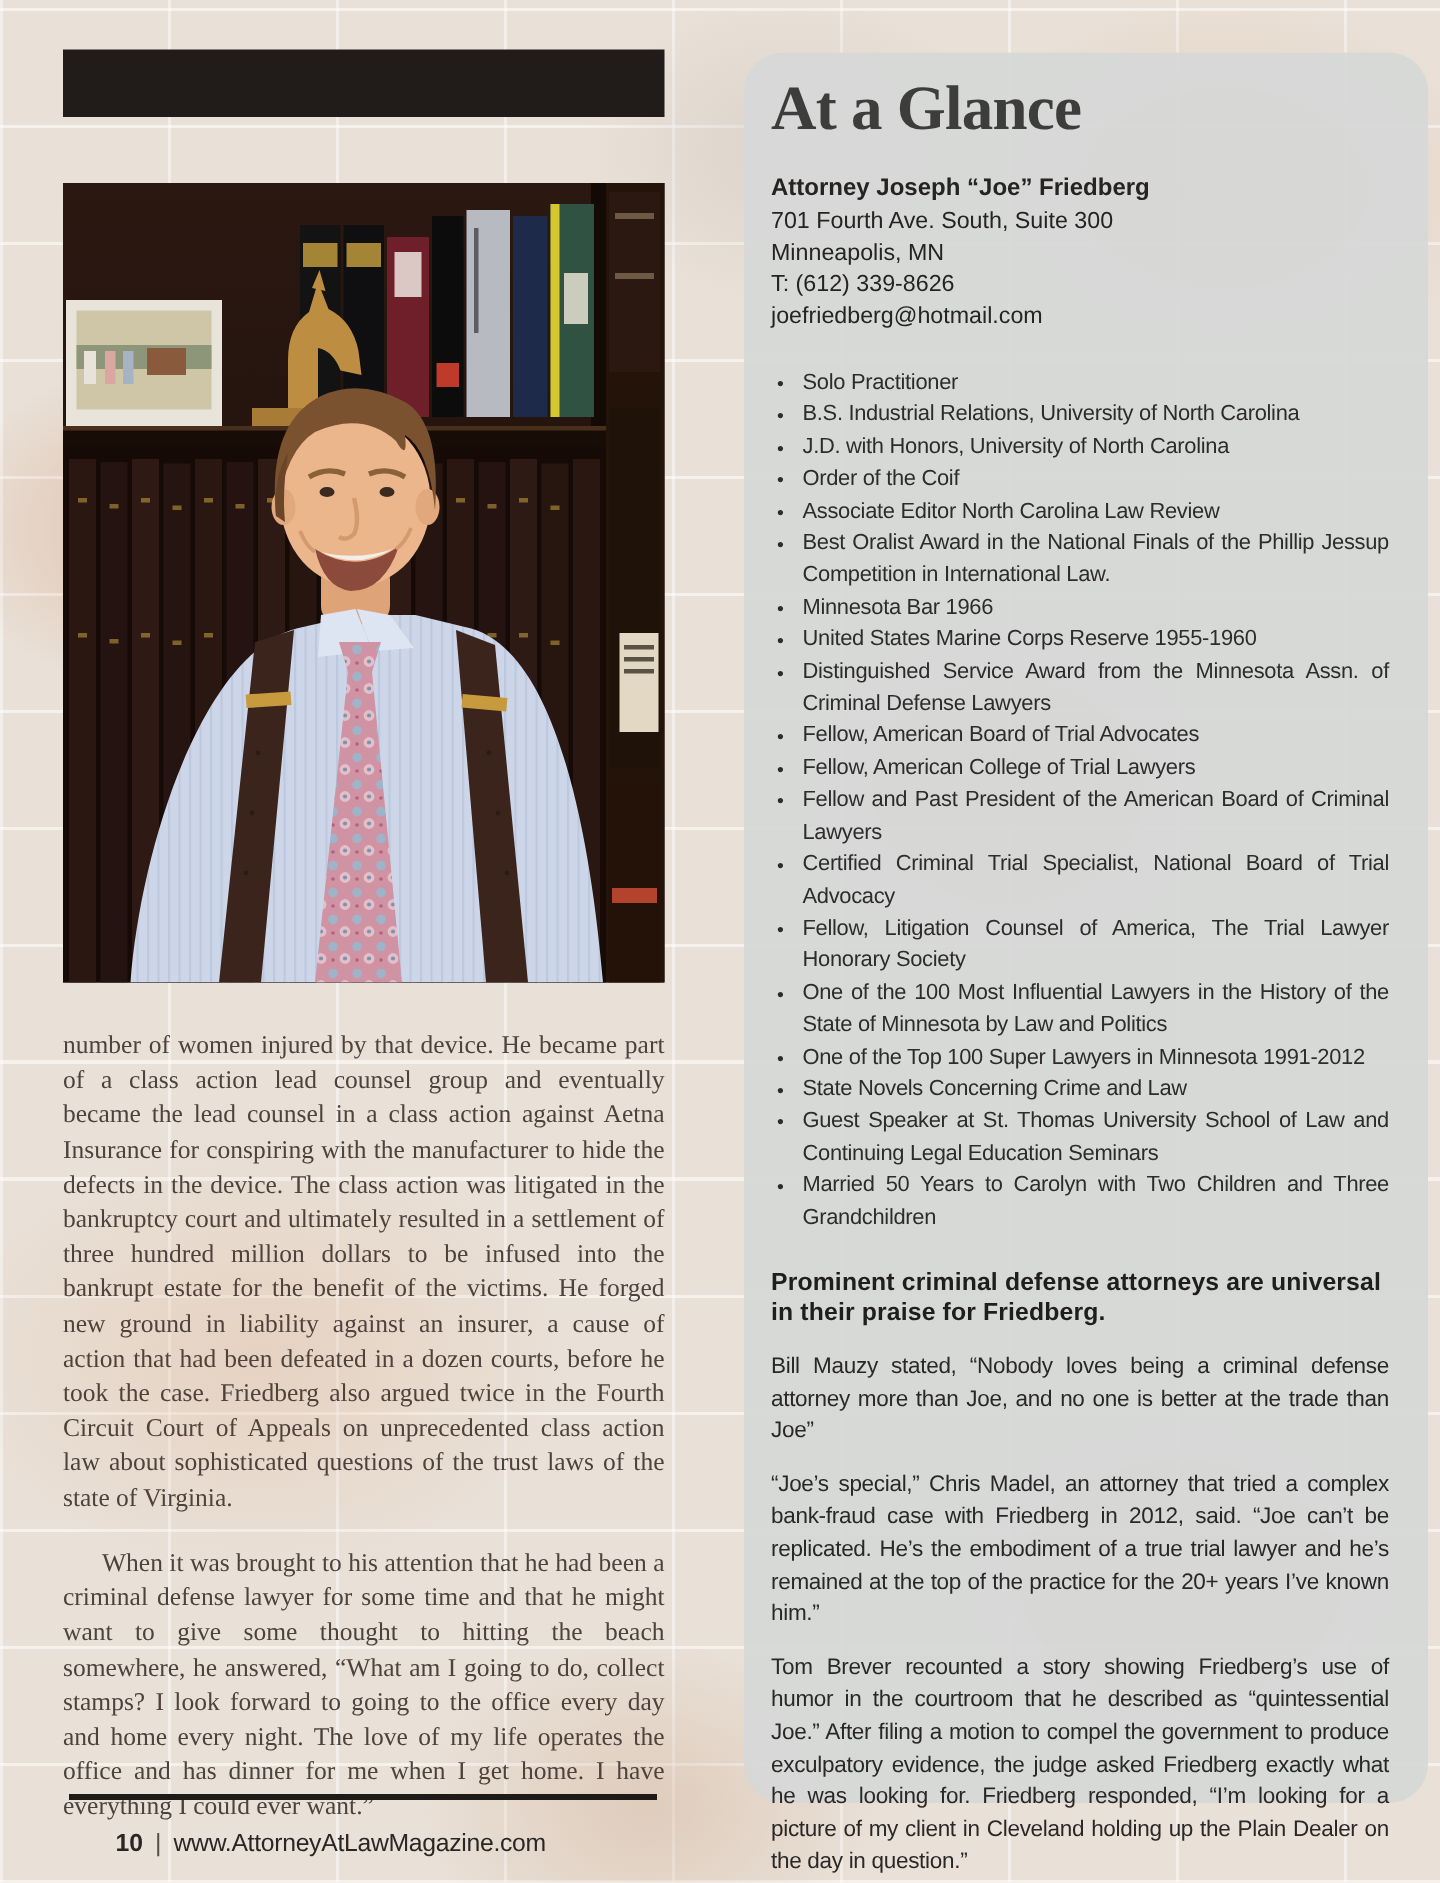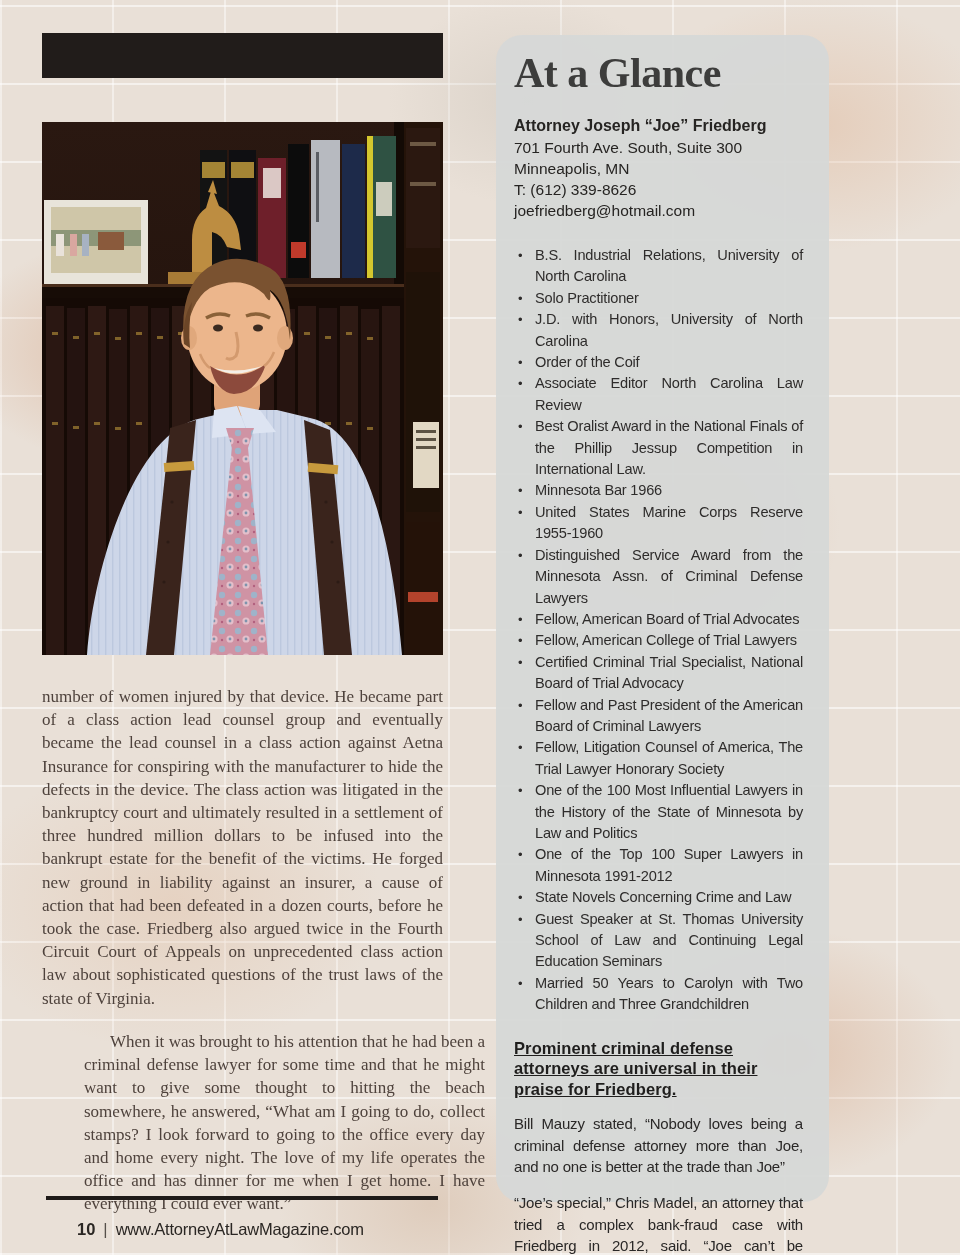--- a/index.html
+++ b/index.html
@@ -17,43 +17,43 @@
       repeating-linear-gradient(0deg, rgba(255,255,255,.55) 0 2px, rgba(255,255,255,0) 2px 78px),
       repeating-linear-gradient(90deg, rgba(255,255,255,.45) 0 2px, rgba(255,255,255,0) 2px 112px);
   }
   .black-bar{position:absolute;left:42px;top:33px;width:401px;height:45px;background:#211c1a;}
   .photo-wrap{position:absolute;left:42px;top:122px;width:401px;height:533px;background:#1d0f09;}
   .photo-wrap svg{display:block;}
   .body-text{position:absolute;left:42px;width:401px;
     font-family:"Liberation Serif",serif;font-size:17px;line-height:23.2px;
     color:#4e423c;text-align:justify;}
   #para1{top:668px;}
-  #para2{top:1013px;text-indent:26px;margin-left:42px;}
+  #para2{top:1013px;text-indent:26px;}
   .section-heading{position:absolute;left:42px;top:989px;width:401px;
     font-family:"Liberation Sans",sans-serif;font-weight:bold;font-size:17px;color:#231c18;}
   .bottom-rule{position:absolute;left:46px;top:1196px;width:392px;height:4px;background:#1e1a18;}
   .footer{position:absolute;left:46px;top:1220px;width:420px;font-size:16.5px;color:#2a2623;
     display:flex;align-items:baseline;gap:8px;}
   .footer .pg{font-weight:bold;margin-left:31px;}
   .footer .sep{color:#56504b;font-weight:300;}
   .footer .url{letter-spacing:-0.2px;}
   
-  .card{position:absolute;left:496px;top:35px;width:333px;height:1167px;
+  .card{position:absolute;left:496px;top:35px;width:456px;height:1167px;
     background:rgba(214,216,215,.95);border-radius:26px;
     padding:12px 26px 0 18px;box-sizing:border-box;color:#2c2a29;}
   .card h1{margin:2px 0 18px 0;font-family:"Liberation Serif",serif;font-weight:bold;
     font-size:42px;letter-spacing:-0.5px;color:#3d3d3c;}
   .contact{font-size:15.5px;line-height:21px;color:#262422;}
   .contact .name{font-weight:bold;font-size:16px;margin-bottom:1px;}
   .credentials{list-style:none;margin:24px 0 0 0;padding:0;
     font-size:14.6px;line-height:21.4px;letter-spacing:-0.2px;color:#2e2c2b;}
   .credentials li{position:relative;padding-left:21px;text-align:justify;}
   .credentials li::before{content:"\2022";position:absolute;left:4px;top:0;font-size:13px;color:#2e2c2b;}
   .praise-heading{margin-top:22px;font-weight:bold;font-size:16.5px;line-height:20.5px;
-    color:#1f1e1d;letter-spacing:0.1px;text-decoration:underline;}
+    color:#1f1e1d;letter-spacing:0.1px;}
   .quote{margin:14px 0 0 0;font-size:15px;line-height:21.6px;letter-spacing:-0.2px;
     color:#2a2827;text-align:justify;}
 </style>
 </head>
 <body>
 
 <div id="page">
 
   <div class="black-bar"></div>
 
@@ -236,41 +236,41 @@
 
     <div class="contact">
       <div class="name">Attorney Joseph “Joe” Friedberg</div>
       <div>701 Fourth Ave. South, Suite 300</div>
       <div>Minneapolis, MN</div>
       <div>T: (612) 339-8626</div>
       <div>joefriedberg@hotmail.com</div>
     </div>
 
     <ul class="credentials">
+      <li>Solo Practitioner</li>
       <li>B.S. Industrial Relations, University of North Carolina</li>
-      <li>Solo Practitioner</li>
       <li>J.D. with Honors, University of North Carolina</li>
       <li>Order of the Coif</li>
       <li>Associate Editor North Carolina Law Review</li>
       <li>Best Oralist Award in the National Finals of the Phillip Jessup Competition in International Law.</li>
       <li>Minnesota Bar 1966</li>
       <li>United States Marine Corps Reserve 1955-1960</li>
       <li>Distinguished Service Award from the Minnesota Assn. of Criminal Defense Lawyers</li>
       <li>Fellow, American Board of Trial Advocates</li>
       <li>Fellow, American College of Trial Lawyers</li>
+      <li>Fellow and Past President of the American Board of Criminal Lawyers</li>
       <li>Certified Criminal Trial Specialist, National Board of Trial Advocacy</li>
-      <li>Fellow and Past President of the American Board of Criminal Lawyers</li>
       <li>Fellow, Litigation Counsel of America, The Trial Lawyer Honorary Society</li>
       <li>One of the 100 Most Influential Lawyers in the History of the State of Minnesota by Law and Politics</li>
       <li>One of the Top 100 Super Lawyers in Minnesota 1991-2012</li>
       <li>State Novels Concerning Crime and Law</li>
       <li>Guest Speaker at St. Thomas University School of Law and Continuing Legal Education Seminars</li>
       <li>Married 50 Years to Carolyn with Two Children and Three Grandchildren</li>
     </ul>
 
     <div class="praise-heading">Prominent criminal defense attorneys are universal in their praise for Friedberg.</div>
 
     <p class="quote">Bill Mauzy stated, “Nobody loves being a criminal defense attorney more than Joe, and no one is better at the trade than Joe”</p>
-    <p class="quote">“Joe’s special,” Chris Madel, an attorney that tried a complex bank-fraud case with Friedberg in 2012, said.  “Joe can’t be replicated.  He’s the embodiment of a true trial lawyer and he’s remained at the top of the practice for the 30+ years I’ve known him.”</p>
+    <p class="quote">“Joe’s special,” Chris Madel, an attorney that tried a complex bank-fraud case with Friedberg in 2012, said.  “Joe can’t be replicated.  He’s the embodiment of a true trial lawyer and he’s remained at the top of the practice for the 20+ years I’ve known him.”</p>
     <p class="quote">Tom Brever recounted a story showing Friedberg’s use of humor in the courtroom that he described as “quintessential Joe.”  After filing a motion to compel the government to produce exculpatory evidence, the judge asked Friedberg exactly what he was looking for.  Friedberg responded, “I’m looking for a picture of my client in Cleveland holding up the Plain Dealer on the day in question.”</p>
   </aside>
 
 </div>
 
 </body></html>

